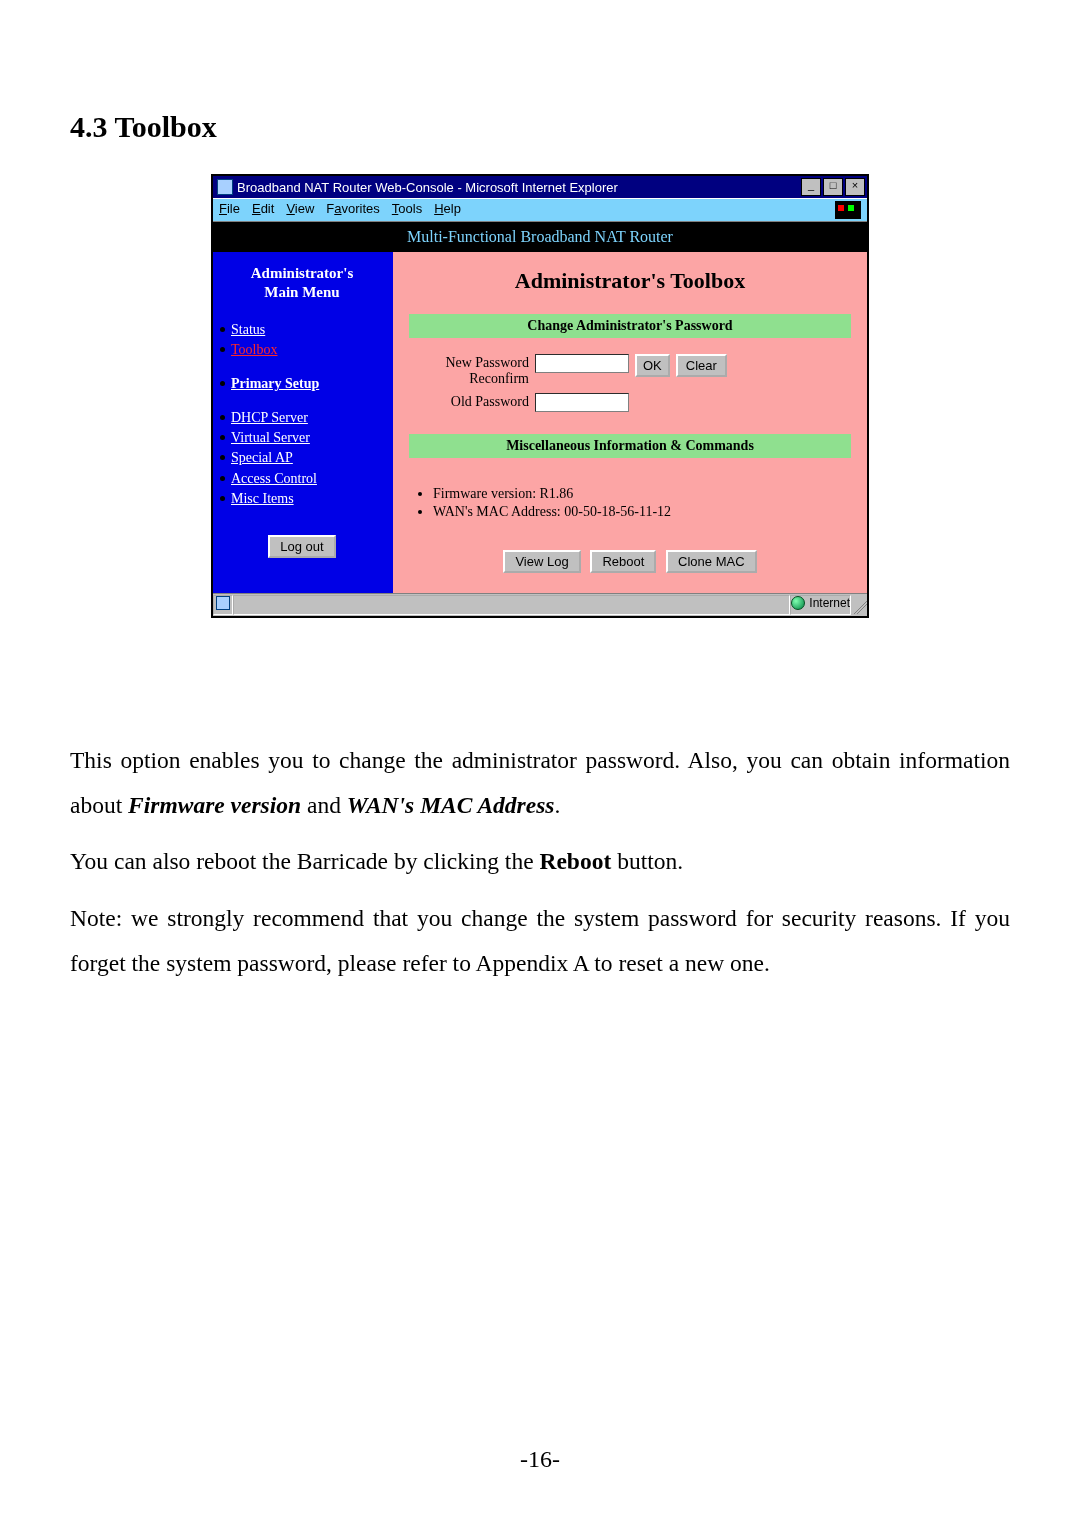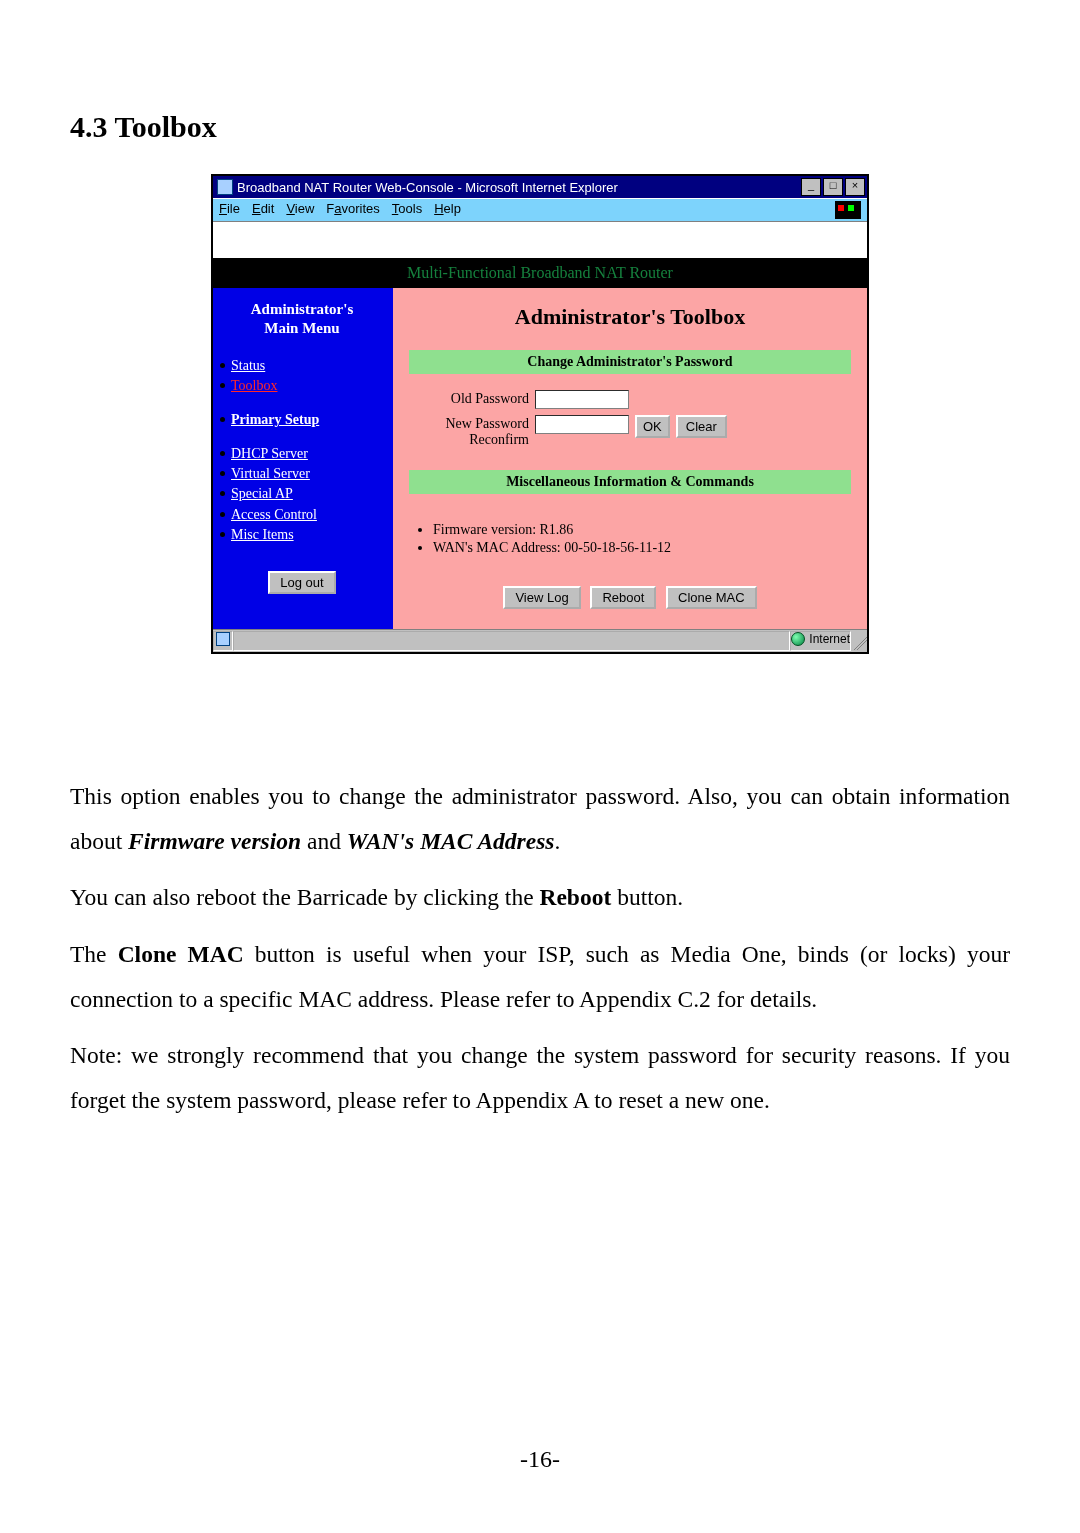--- a/index.html
+++ b/index.html
@@ -99,26 +99,25 @@
     border-left-color:transparent;border-bottom-color:transparent;
     transform:rotate(20deg);
   }
   
   .ie-content{
     background:#fff;
     border-top:1px solid #808080;
   }
   .banner{
     background:#000;
-    color:#15803d;
+    color:#7dd3fc;
     text-align:center;
     padding:6px 0;
     font-family:"Times New Roman",serif;
     font-size:16px;
-    margin-top:36px;
   }
   .frame-body{
     display:flex;
     align-items:stretch;
     background:#fca5a5;
   }
   .sidebar{
     width:170px;
     background:#0000e6;
     color:#fff;
@@ -260,32 +259,32 @@
             <span class="win-button">Log out</span>
           </div>
         </div>
 
         <div class="main-pane">
           <div class="main-title">Administrator's Toolbox</div>
 
           <div class="green-bar">Change Administrator's Password</div>
           <div class="pw-section">
             <div class="pw-row">
-              <div class="pw-label">Old Password</div>
-              <div class="pw-input"></div>
-            </div>
-            <div class="pw-row">
               <div class="pw-label">
                 <span>New Password</span><br><span>Reconfirm</span>
               </div>
               <div class="pw-input"></div>
               <div class="pw-buttons">
                 <span class="win-button" style="padding:2px 6px">OK</span>
                 <span class="win-button" style="padding:2px 8px">Clear</span>
               </div>
+            </div>
+            <div class="pw-row">
+              <div class="pw-label">Old Password</div>
+              <div class="pw-input"></div>
             </div>
           </div>
 
           <div class="green-bar">Miscellaneous Information &amp; Commands</div>
           <ul class="misc-list">
             <li>Firmware version: R1.86</li>
             <li>WAN's MAC Address: 00-50-18-56-11-12</li>
           </ul>
           <div class="cmd-row">
             <span class="win-button">View Log</span>
@@ -309,20 +308,17 @@
     </div>
   </div>
 
   <div class="body-text">
     <p>
       <span>This option enables you to change the administrator password. Also, you can obtain information about </span><span class="bi">Firmware version</span><span> and </span><span class="bi">WAN's MAC Address</span><span>.</span>
     </p>
     <p>
       <span>You can also reboot the Barricade by clicking the </span><span class="b">Reboot</span><span> button.</span>
     </p>
-    <p>
-      <span>The </span><span class="b">Clone MAC</span><span> button is useful when your ISP, such as Media One, binds  (or locks) your connection to a specific MAC address. Please refer to Appendix C.2 for details.</span>
-    </p>
     <p>Note: we strongly recommend that you change the system password for security reasons. If you forget the system password, please refer to Appendix A to reset a new one.</p>
   </div>
 </div>
 
 <div class="page-number">-16-</div>
 
 </body></html>

